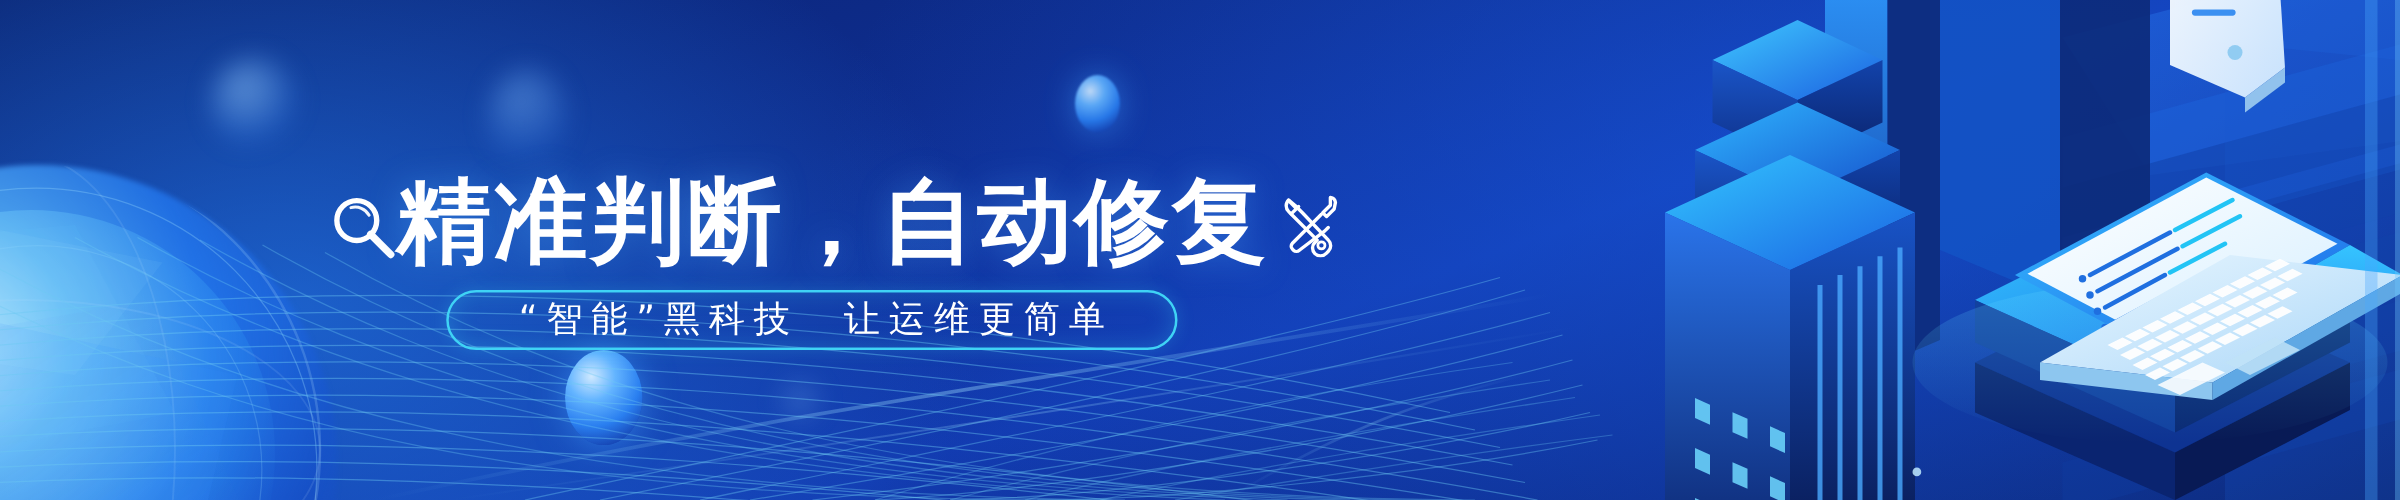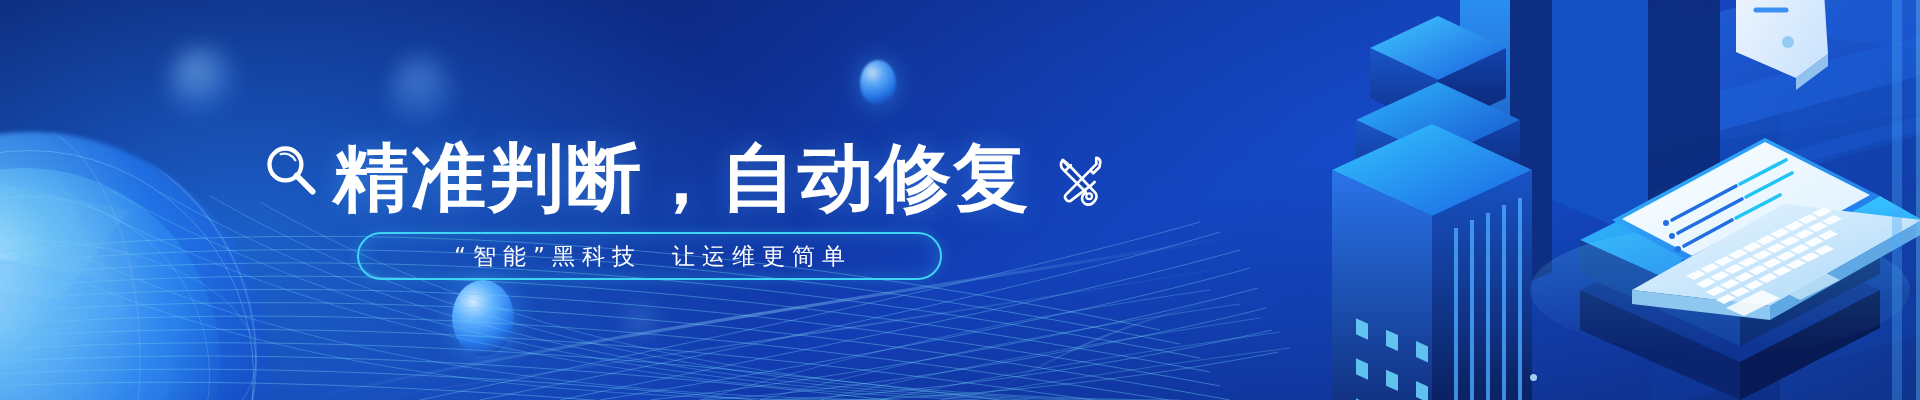--- a/index.html
+++ b/index.html
@@ -47,41 +47,41 @@
   }
 
   .mesh,.waves{position:absolute;inset:0;}
 
   
   .copy{
     position:absolute;left:0;top:0;width:1180px;height:400px;
   }
   .headline-row{
     position:absolute;left:262px;top:140px;
-    display:flex;align-items:flex-start;gap:18px;
+    display:flex;align-items:flex-end;gap:2px;
   }
   .magnifier{width:60px;height:62px;flex:none;}
   .headline{
     font-size:74px;line-height:1;font-weight:700;
     color:#ffffff;letter-spacing:2px;white-space:nowrap;
     font-family:"DejaVu Sans","Liberation Sans",sans-serif;
     text-shadow:0 0 26px rgba(80,170,255,.40);
     transform:scaleX(1.02);
   }
   .tools-icon{width:54px;height:54px;flex:none;margin-left:10px;align-self:flex-end;margin-bottom:8px;}
 
   .pill{
     position:absolute;left:357px;top:232px;
     width:585px;height:48px;border-radius:26px;
     border:2px solid #3fd3f5;
     display:flex;align-items:center;justify-content:center;
     box-shadow:0 0 18px rgba(60,205,245,.25) inset,0 0 14px rgba(60,205,245,.22);
   }
   .pill-text{
-    font-size:23px;color:#ffffff;letter-spacing:7px;
+    font-size:29px;color:#ffffff;letter-spacing:7px;
     white-space:nowrap;text-indent:7px;font-weight:400;
   }
 
   
   .illus{position:absolute;left:1180px;top:-10px;width:760px;height:420px;}
 </style>
 </head>
 <body>
 
 <div id="banner">

